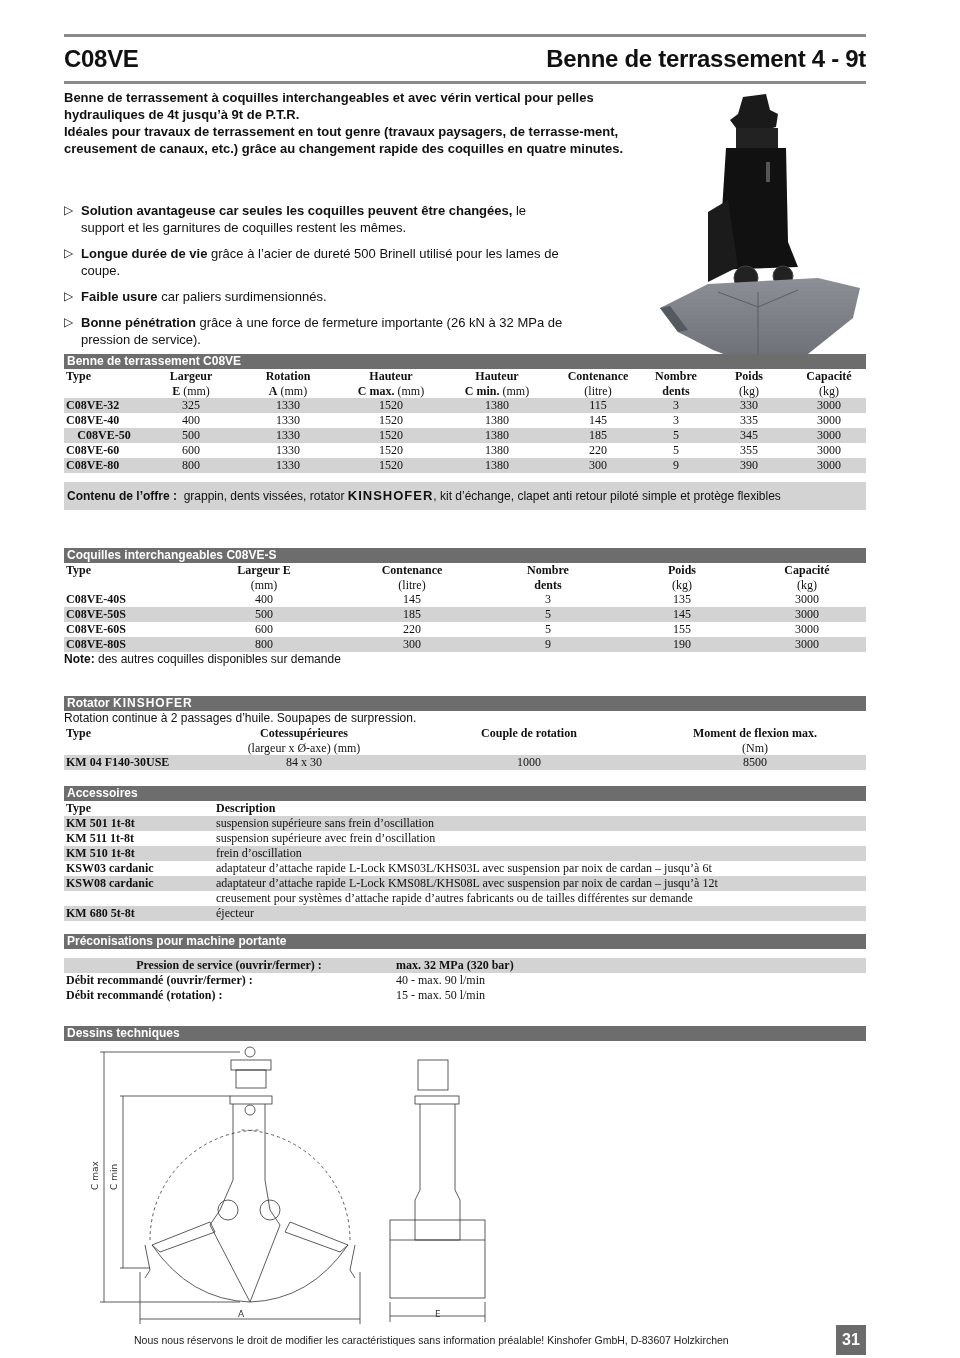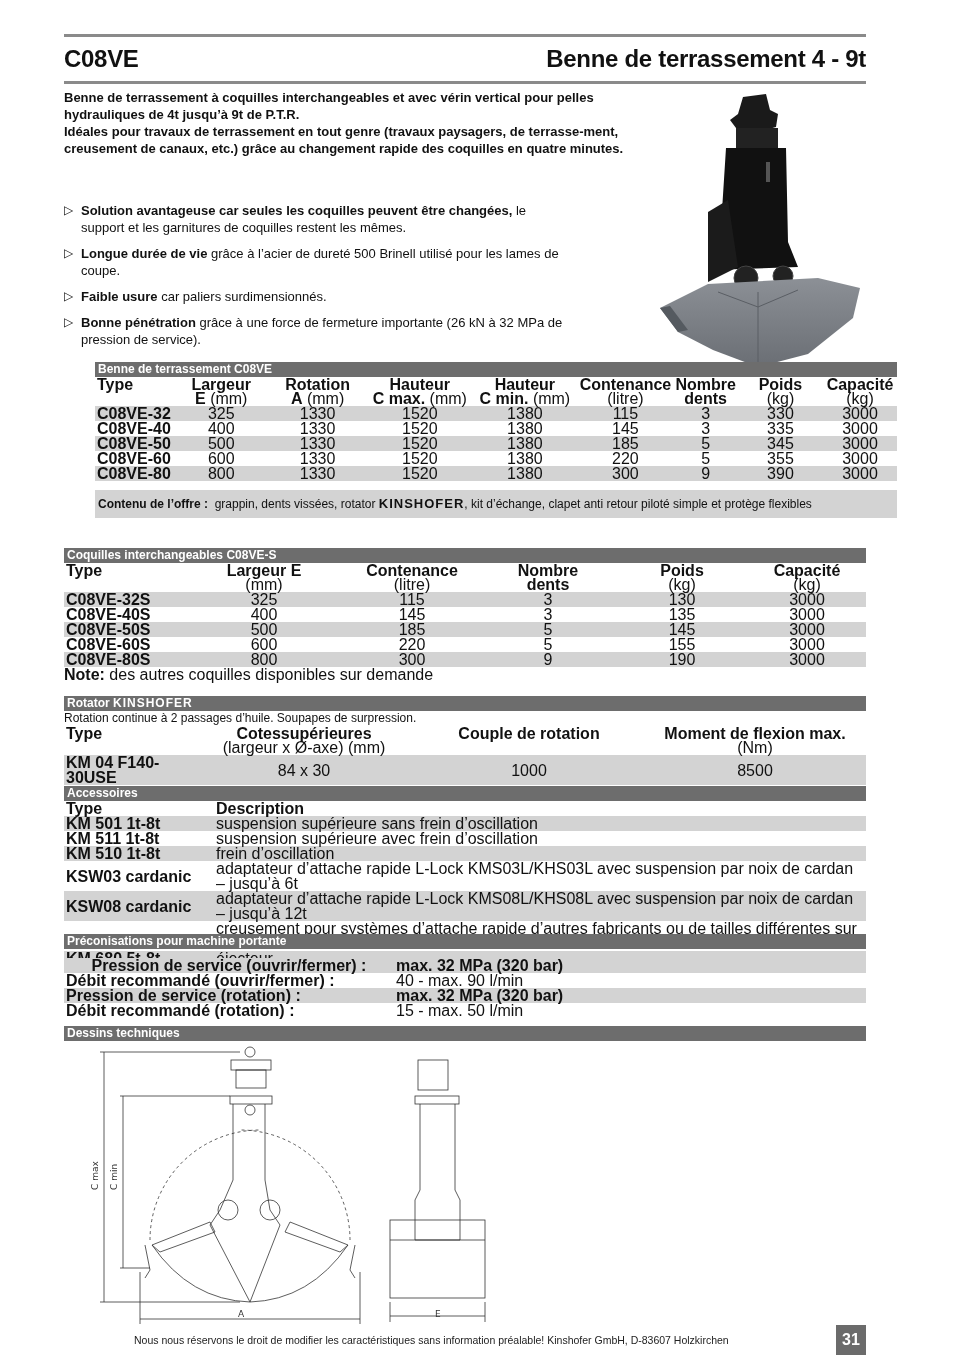--- a/index.html
+++ b/index.html
@@ -12,27 +12,27 @@
   .intro { position: absolute; left: 0; top: 56px; width: 600px; font-size: 13px; font-weight: bold; line-height: 16.5px; }
   .intro p + p { margin-top: 1px; }
   .bullets { position: absolute; left: 0; top: 168px; width: 500px; font-size: 13px; line-height: 17px; }
   .bullet { display: flex; margin-bottom: 9px; }
   .bullet .tri { width: 17px; flex: none; font-size: 12px; line-height: 17px; }
   .bullet b { font-weight: bold; }
   .product-img { position: absolute; left: 584px; top: 58px; width: 220px; height: 280px; }
   .section { position: absolute; left: 0; width: 802px; }
   .bar { background: #6d6d6d; color: #fff; font-weight: bold; font-size: 12px; height: 15px; line-height: 15px; padding-left: 3px; }
   .bar .logo { font-weight: 900; letter-spacing: 1px; font-size: 12px; }
-  table { width: 100%; border-collapse: collapse; font-size: 16px; }
+  table { width: 100%; border-collapse: collapse; font-size: 12px; font-family: Liberation Serif, serif; }
   td, th { padding: 0 2px; height: 15px; line-height: 15px; text-align: center; font-weight: normal; }
   th { font-weight: bold; text-align: center; }
   .hdr2 td { line-height: 14px; height: 14px; }
   td.l, th.l { text-align: left; }
   tr.shade td { background: #d3d3d3; }
-  .note { font-size: 16px; line-height: 15px; }
+  .note { font-size: 12px; line-height: 15px; }
   .offer { background: #d3d3d3; height: 28px; line-height: 28px; font-size: 12px; padding-left: 3px; }
   .offer .logo { font-weight: 900; letter-spacing: 1px; font-size: 13px; }
   .desc { font-size: 12px; line-height: 15px; }
   .footer { position: absolute; left: 134px; top: 1334px; font-size: 10.5px; color: #222; }
   .pagenum { position: absolute; left: 836px; top: 1325px; width: 30px; height: 30px; background: #6b6b6b; color: #fff; font-weight: bold; font-size: 16px; text-align: center; line-height: 30px; }
   .drawings { position: absolute; left: 26px; top: 1008px; }
 </style>
 </head>
 <body>
 
@@ -81,21 +81,21 @@
     <rect x="118" y="70" width="4" height="20" fill="#555"></rect>
     <path d="M60 120 L80 108 L90 175 L60 190 Z" fill="#1b1b1b"></path>
     <circle cx="98" cy="186" r="12" fill="#222" stroke="#444"></circle>
     <circle cx="135" cy="184" r="10" fill="#222" stroke="#444"></circle>
     <path d="M12 216 L60 192 L170 186 L212 196 L205 226 L160 262 L110 275 L65 258 L30 240 Z" fill="url(#shell)"></path>
     <path d="M12 216 L30 240 L40 238 L22 214 Z" fill="#555a60"></path>
     <path d="M110 200 L110 275" stroke="#5a5e64" stroke-width="1"></path>
     <path d="M70 200 L110 215 L150 198" stroke="#5a5e64" stroke-width="1" fill="none"></path>
   </svg>
 
-  <div class="section" style="top:328px;margin-left:31px;">
+  <div class="section" style="top:320px;">
     <div class="bar">Benne de terrassement C08VE</div>
     <table>
       <colgroup>
           <col style="width:80px">
           <col style="width:94px">
           <col style="width:100px">
           <col style="width:106px">
           <col style="width:106px">
           <col style="width:96px">
           <col style="width:60px">
@@ -143,21 +143,21 @@
             <td>400</td>
             <td>1330</td>
             <td>1520</td>
             <td>1380</td>
             <td>145</td>
             <td>3</td>
             <td>335</td>
             <td>3000</td>
           </tr>
           <tr class="shade">
-            <td class="l" style="font-weight: bold;">C08VE-50</td>
+            <td class="l" style="font-weight: bold; text-align: center;">C08VE-50</td>
             <td>500</td>
             <td>1330</td>
             <td>1520</td>
             <td>1380</td>
             <td>185</td>
             <td>5</td>
             <td>345</td>
             <td>3000</td>
           </tr>
           <tr>
@@ -213,28 +213,20 @@
       <tr class="hdr2">
         <td></td>
         <td>(mm)</td>
         <td>(litre)</td>
         <td style="font-weight:bold">dents</td>
         <td>(kg)</td>
         <td>(kg)</td>
       </tr>
       </tbody>
         <tbody id="shell-rows">
-          <tr class="shade">
-            <td class="l" style="font-weight: bold;">C08VE-32S</td>
-            <td>325</td>
-            <td>115</td>
-            <td>3</td>
-            <td>130</td>
-            <td>3000</td>
-          </tr>
           <tr>
             <td class="l" style="font-weight: bold;">C08VE-40S</td>
             <td>400</td>
             <td>145</td>
             <td>3</td>
             <td>135</td>
             <td>3000</td>
           </tr>
           <tr class="shade">
             <td class="l" style="font-weight: bold;">C08VE-50S</td>
@@ -354,24 +346,20 @@
         </colgroup>
       <tbody id="mach-rows">
           <tr class="shade">
             <td class="l" style="font-weight: bold; text-align: center;">Pression de service (ouvrir/fermer) :</td>
             <td class="l" style="font-weight: bold;">max. 32 MPa (320 bar)</td>
           </tr>
           <tr>
             <td class="l" style="font-weight: bold;">Débit recommandé (ouvrir/fermer) :</td>
             <td class="l">40 - max. 90 l/min</td>
           </tr>
-          <tr class="shade">
-            <td class="l" style="font-weight: bold;">Pression de service (rotation) :</td>
-            <td class="l" style="font-weight: bold;">max. 32 MPa (320 bar)</td>
-          </tr>
           <tr>
             <td class="l" style="font-weight: bold;">Débit recommandé (rotation) :</td>
             <td class="l">15 - max. 50 l/min</td>
           </tr>
         </tbody>
     </table>
   </div>
 
   <div class="section" style="top:992px;">
     <div class="bar">Dessins techniques</div>

